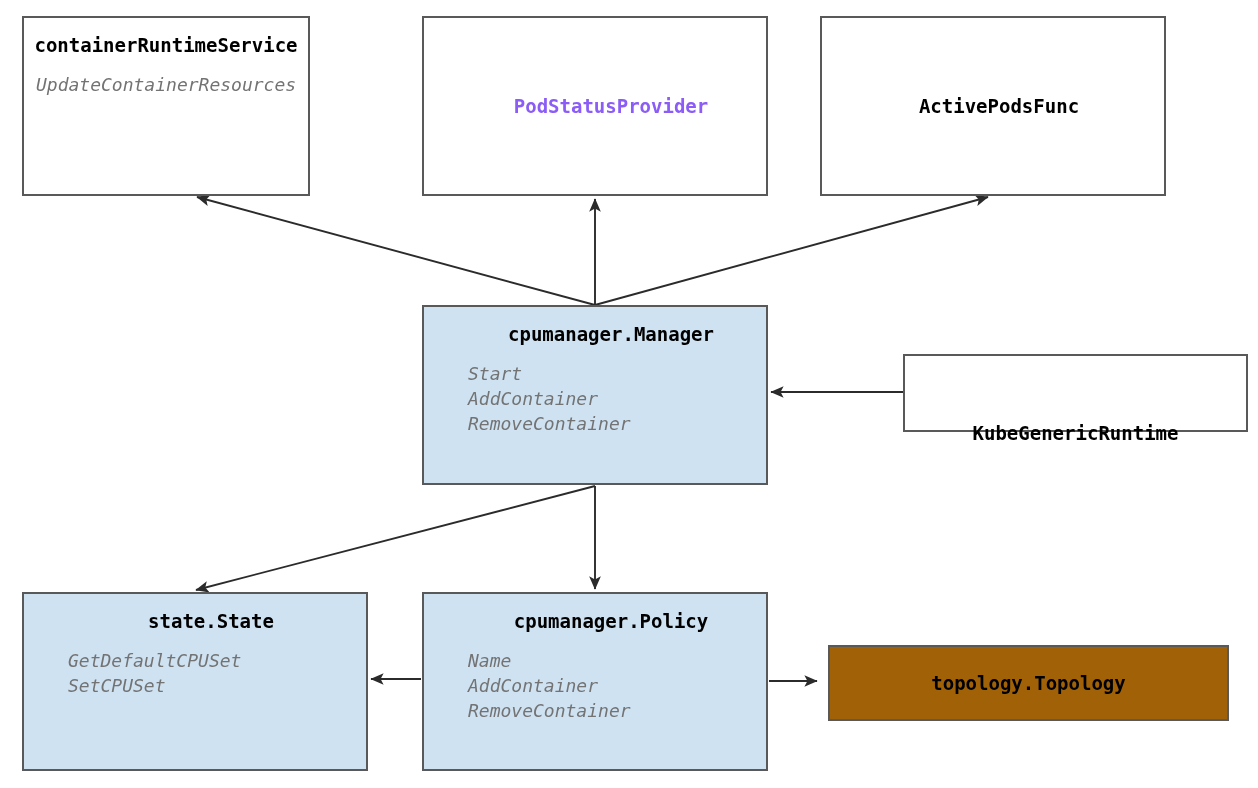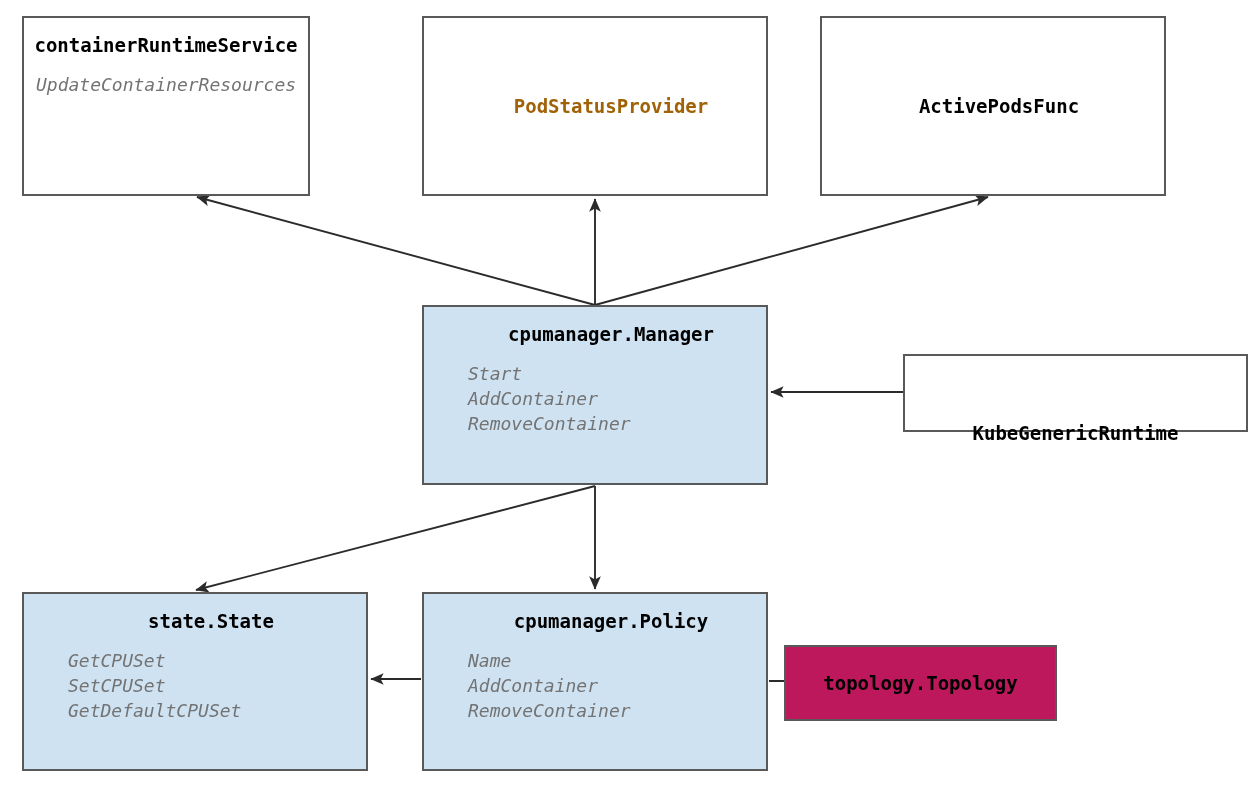--- a/index.html
+++ b/index.html
@@ -85,49 +85,48 @@
       <polyline points="769,681 817,681" fill="none" stroke="#2b2b2b" stroke-width="1.9" marker-end="url(#arrowhead)"></polyline>
     </svg>
   <div id="nodes">
       <div class="node" style="left: 22px; top: 16px; width: 288px; height: 180px; background: rgb(255, 255, 255); border-color: rgb(89, 89, 89);">
         <div class="node-title" style="color: rgb(0, 0, 0);">containerRuntimeService</div>
         <div class="node-members">
           <div class="member" style="color: rgb(115, 115, 115);">UpdateContainerResources</div>
         </div>
       </div>
       <div class="node compact" style="left: 422px; top: 16px; width: 346px; height: 180px; background: rgb(255, 255, 255); border-color: rgb(89, 89, 89);">
-        <div class="node-title" style="color: #a16207; padding-left: 32px;">PodStatusProvider</div>
+        <div class="node-title" style="color: #8b5cf6; padding-left: 32px;">PodStatusProvider</div>
       </div>
       <div class="node compact" style="left: 820px; top: 16px; width: 346px; height: 180px; background: rgb(255, 255, 255); border-color: rgb(89, 89, 89);">
         <div class="node-title" style="color: rgb(0, 0, 0); margin-left: 12px;">ActivePodsFunc</div>
       </div>
       <div class="node filled" style="left: 422px; top: 305px; width: 346px; height: 180px; background: rgb(207, 226, 242); border-color: rgb(89, 89, 89);">
         <div class="node-title" style="color: rgb(0, 0, 0);">cpumanager.Manager</div>
         <div class="node-members">
           <div class="member" style="color: rgb(115, 115, 115);">Start</div>
           <div class="member" style="color: rgb(115, 115, 115);">AddContainer</div>
           <div class="member" style="color: rgb(115, 115, 115);">RemoveContainer</div>
         </div>
       </div>
       <div class="node compact" style="left: 903px; top: 354px; width: 345px; height: 78px; background: rgb(255, 255, 255); border-color: rgb(89, 89, 89);">
         <div class="node-title" style="color: rgb(0, 0, 0); margin-top: 40px;">KubeGenericRuntime</div>
       </div>
       <div class="node filled" style="left: 22px; top: 592px; width: 346px; height: 179px; background: rgb(207, 226, 242); border-color: rgb(89, 89, 89);">
         <div class="node-title" style="color: rgb(0, 0, 0);">state.State</div>
         <div class="node-members">
-          <div class="member" style="color: rgb(115, 115, 115);">GetCPUSet</div>
+          <div class="member" style="color: rgb(115, 115, 115);">GetDefaultCPUSet</div>
           <div class="member" style="color: rgb(115, 115, 115);">SetCPUSet</div>
-          <div class="member" style="color: rgb(115, 115, 115);">GetDefaultCPUSet</div>
         </div>
       </div>
       <div class="node filled" style="left: 422px; top: 592px; width: 346px; height: 179px; background: rgb(207, 226, 242); border-color: rgb(89, 89, 89);">
         <div class="node-title" style="color: rgb(0, 0, 0);">cpumanager.Policy</div>
         <div class="node-members">
           <div class="member" style="color: rgb(115, 115, 115);">Name</div>
           <div class="member" style="color: rgb(115, 115, 115);">AddContainer</div>
           <div class="member" style="color: rgb(115, 115, 115);">RemoveContainer</div>
         </div>
       </div>
-      <div class="node filled compact" style="left: 784px; top: 645px; width: 273px; height: 76px; background: #be185d; border-color: rgb(89, 89, 89);">
+      <div class="node filled compact" style="left: 828px; top: 645px; width: 401px; height: 76px; background: #a16207; border-color: rgb(89, 89, 89);">
         <div class="node-title" style="color: rgb(0, 0, 0);">topology.Topology</div>
       </div>
     </div>
 </div>
 
 </body></html>

